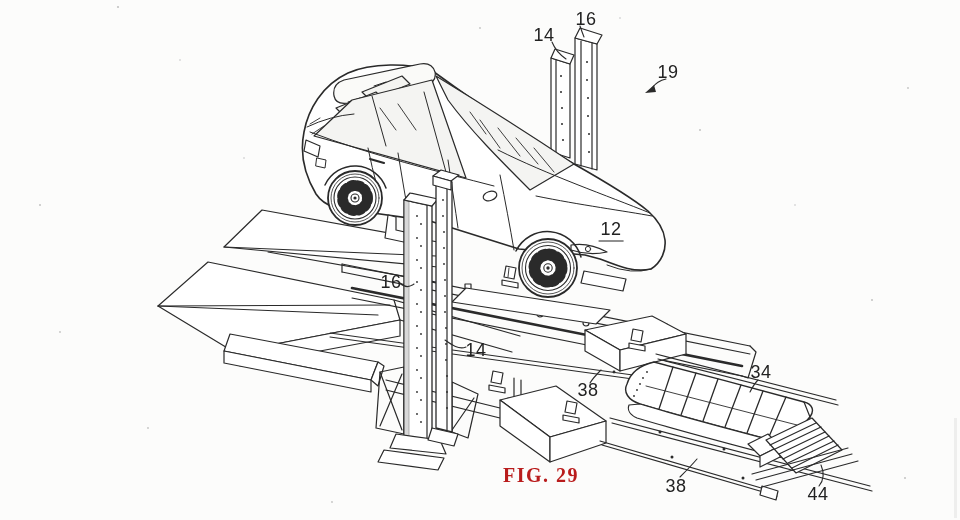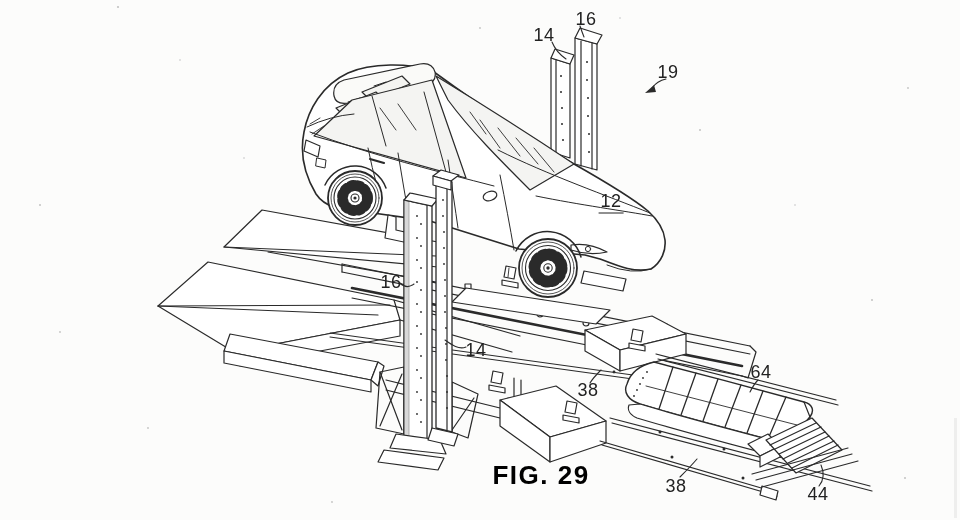--- a/index.html
+++ b/index.html
@@ -1,24 +1,24 @@
 <!DOCTYPE html>
 <html style="--ink: #2a2a2a; --paper: #fcfcfb;"><head>
 <meta charset="utf-8">
 <style>
   html,body{margin:0;padding:0;background:#ffffff;}
   .stage{position:relative;width:960px;height:520px;overflow:hidden;
          background:#fcfcfb;font-family:"Liberation Sans",sans-serif;}
   .stage svg{position:absolute;left:0;top:0;}
   .lbl{position:absolute;transform:translate(-50%,-50%);font-size:18px;
        color:#222;letter-spacing:.4px;white-space:nowrap;}
-  .lbl-u{border-bottom:1.6px solid #222;padding:0 2px 1px 2px;}
+  .lbl-u{border-bottom:1.6px solid #222;padding:0 2px 1px 2px;margin-top:28px;}
   .caption{position:absolute;transform:translate(-50%,-50%);
-           font-family:Liberation Sans, sans-serif;font-size:26px;font-weight:600;
-           letter-spacing:1.5px;color:#000000;white-space:nowrap;}
+           font-family:Liberation Serif, serif;font-size:20px;font-weight:600;
+           letter-spacing:1.5px;color:#b91c1c;white-space:nowrap;}
 </style>
 </head>
 <body>
 
 <div class="stage">
 
 <svg width="960" height="520" viewBox="0 0 960 520" stroke="#2a2a2a" stroke-width="1.2" fill="none" stroke-linecap="round" stroke-linejoin="round">
 
   <g fill="#8a8a8a" stroke="none" opacity="0.5">
     <circle cx="118" cy="7" r="1.1"></circle>
@@ -333,18 +333,18 @@
   </g>
 </svg>
 
   <span class="lbl" style="left:586px;top:19px">16</span>
   <span class="lbl" style="left:544px;top:35px">14</span>
   <span class="lbl" style="left:668px;top:72px">19</span>
   <span class="lbl lbl-u" style="left:611px;top:202px">12</span>
   <span class="lbl" style="left:391px;top:282px">16</span>
   <span class="lbl" style="left:476px;top:350px">14</span>
   <span class="lbl" style="left:588px;top:390px">38</span>
-  <span class="lbl" style="left:761px;top:372px">64</span>
+  <span class="lbl" style="left:761px;top:372px">34</span>
   <span class="lbl" style="left:676px;top:486px">38</span>
   <span class="lbl" style="left:818px;top:494px">44</span>
 
   <span class="caption" style="left:541px;top:475px">FIG. 29</span>
 </div>
 
 </body></html>

